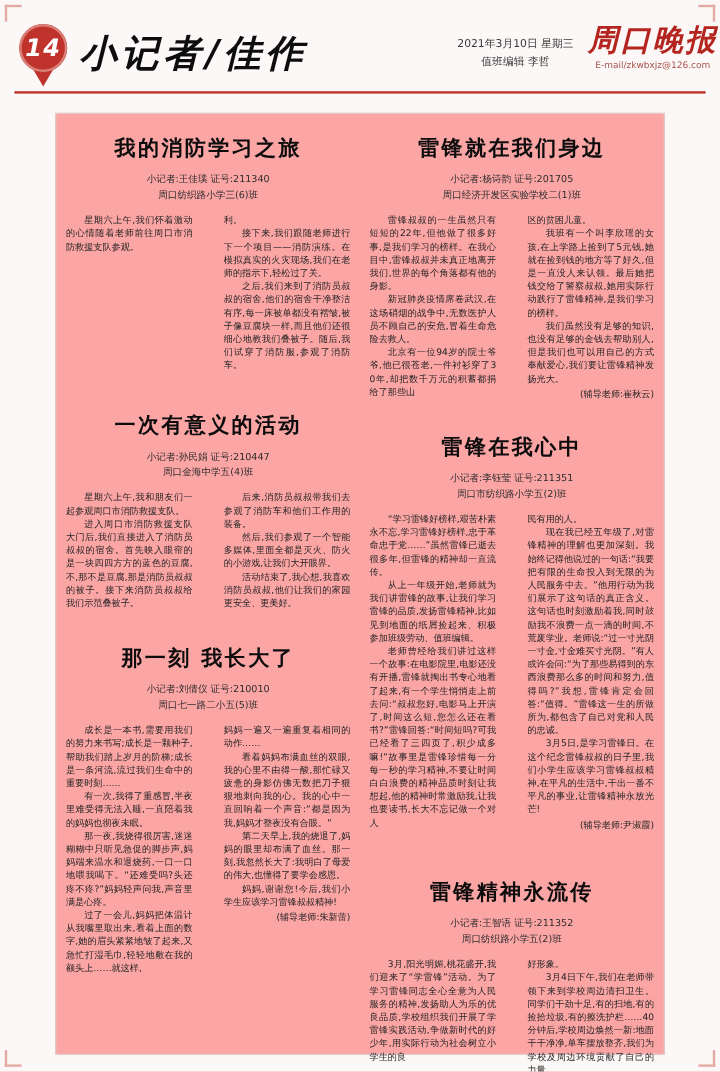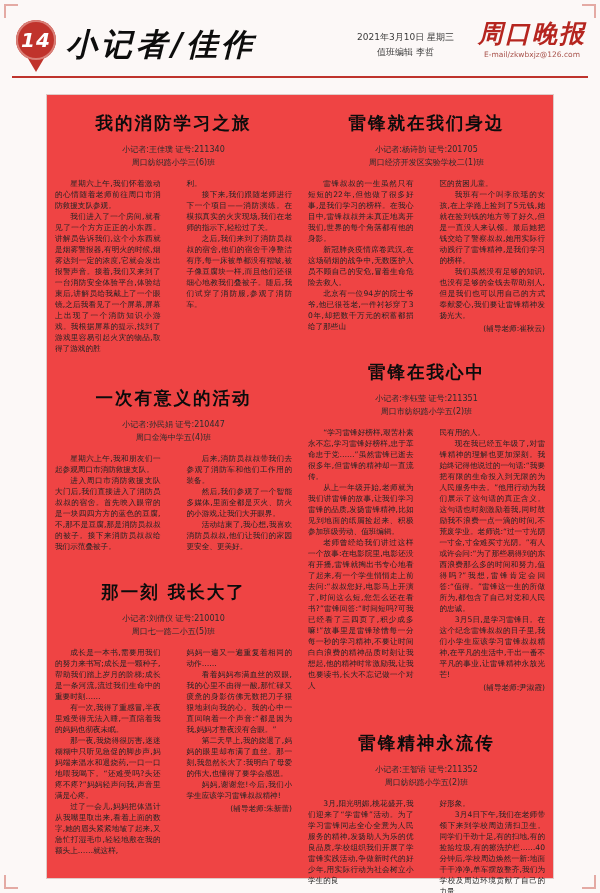--- a/index.html
+++ b/index.html
@@ -21,31 +21,31 @@
   .badge{position:absolute;left:14px;top:20px;width:44px;height:58px;}
   .badge .circ{position:absolute;left:2px;top:0;width:40px;height:40px;border-radius:50%;
     background:#c0332c;box-shadow:inset 0 0 0 2px #d97f77;}
   .badge .tail{position:absolute;left:9px;top:30px;width:0;height:0;
     border-left:13px solid transparent;border-right:13px solid transparent;border-top:22px solid #c0332c;}
   .badge .num{position:absolute;left:2px;top:8px;width:40px;text-align:center;
     color:#fff;font-size:20px;font-weight:bold;font-style:italic;letter-spacing:1px;}
   .section-title{position:absolute;left:66px;top:24px;
     font-family:"DejaVu Serif","Liberation Serif",serif;
     font-size:31px;font-weight:bold;font-style:italic;letter-spacing:4px;color:#0d0d0d;}
-  .head-right{position:absolute;right:14px;top:20px;display:flex;gap:24px;align-items:flex-start;}
+  .head-right{position:absolute;right:2px;top:20px;display:flex;gap:12px;align-items:flex-start;}
   .dateblock{margin-top:10px;text-align:center;font-size:9px;line-height:15px;color:#3a3a3a;}
   .paperblock{text-align:center;}
   .paper-name{font-family:"DejaVu Serif","Liberation Serif",serif;
     color:#b5251f;font-size:25px;font-weight:bold;font-style:italic;letter-spacing:2px;line-height:28px;}
   .email{font-size:7.5px;color:#a8524b;margin-top:2px;}
   .rule{position:absolute;left:12px;right:12px;top:76px;height:2px;background:#bf342d;}
 
   
   .frame{position:absolute;left:46px;right:46px;top:94px;bottom:14px;
-    border:1px solid #dfcbc8;background:#ef4444;
+    border:1px solid #dfcbc8;background:#fca5a5;
     padding:4px 8px;display:flex;gap:16px;box-sizing:border-box;}
   .pagecol{flex:1;min-width:0;display:flex;flex-direction:column;}
 
   .article{margin-top:14px;}
   .article.first{margin-top:4px;}
   .art-title{text-align:center;font-size:17.5px;font-weight:bold;letter-spacing:2px;
     margin:8px 0 9px;color:#0c0c0c;}
   .byline{text-align:center;font-size:8px;line-height:12.5px;color:#2c2c2c;margin-bottom:9px;}
   .artbody{display:flex;gap:26px;}
   .bcol{flex:1;min-width:0;font-size:7.6px;line-height:11px;text-align:justify;color:#242424;}
@@ -91,21 +91,20 @@
 
     <div class="article first">
       <div class="art-title">我的消防学习之旅</div>
       <div class="byline">
         <div>小记者:王佳璞  证号:211340</div>
         <div>周口纺织路小学三(6)班</div>
       </div>
       <div class="artbody">
         <div class="bcol">
           <p>星期六上午,我们怀着激动的心情随着老师前往周口市消防救援支队参观。</p>
-          <p>我们进入了一个房间,就看见了一个方方正正的小东西。讲解员告诉我们,这个小东西就是烟雾警报器,有明火的时候,烟雾达到一定的浓度,它就会发出报警声音。接着,我们又来到了一台消防安全体验平台,体验结束后,讲解员给我戴上了一个眼镜,之后我看见了一个屏幕,屏幕上出现了一个消防知识小游戏。我根据屏幕的提示,找到了游戏里容易引起火灾的物品,取得了游戏的胜</p>
         </div>
         <div class="bcol">
           <p class="cont">利。</p>
           <p>接下来,我们跟随老师进行下一个项目——消防演练。在模拟真实的火灾现场,我们在老师的指示下,轻松过了关。</p>
           <p>之后,我们来到了消防员叔叔的宿舍,他们的宿舍干净整洁有序,每一床被单都没有褶皱,被子像豆腐块一样,而且他们还很细心地教我们叠被子。随后,我们试穿了消防服,参观了消防车。</p>
         </div>
       </div>
     </div>
 
     <div class="article sp1">

